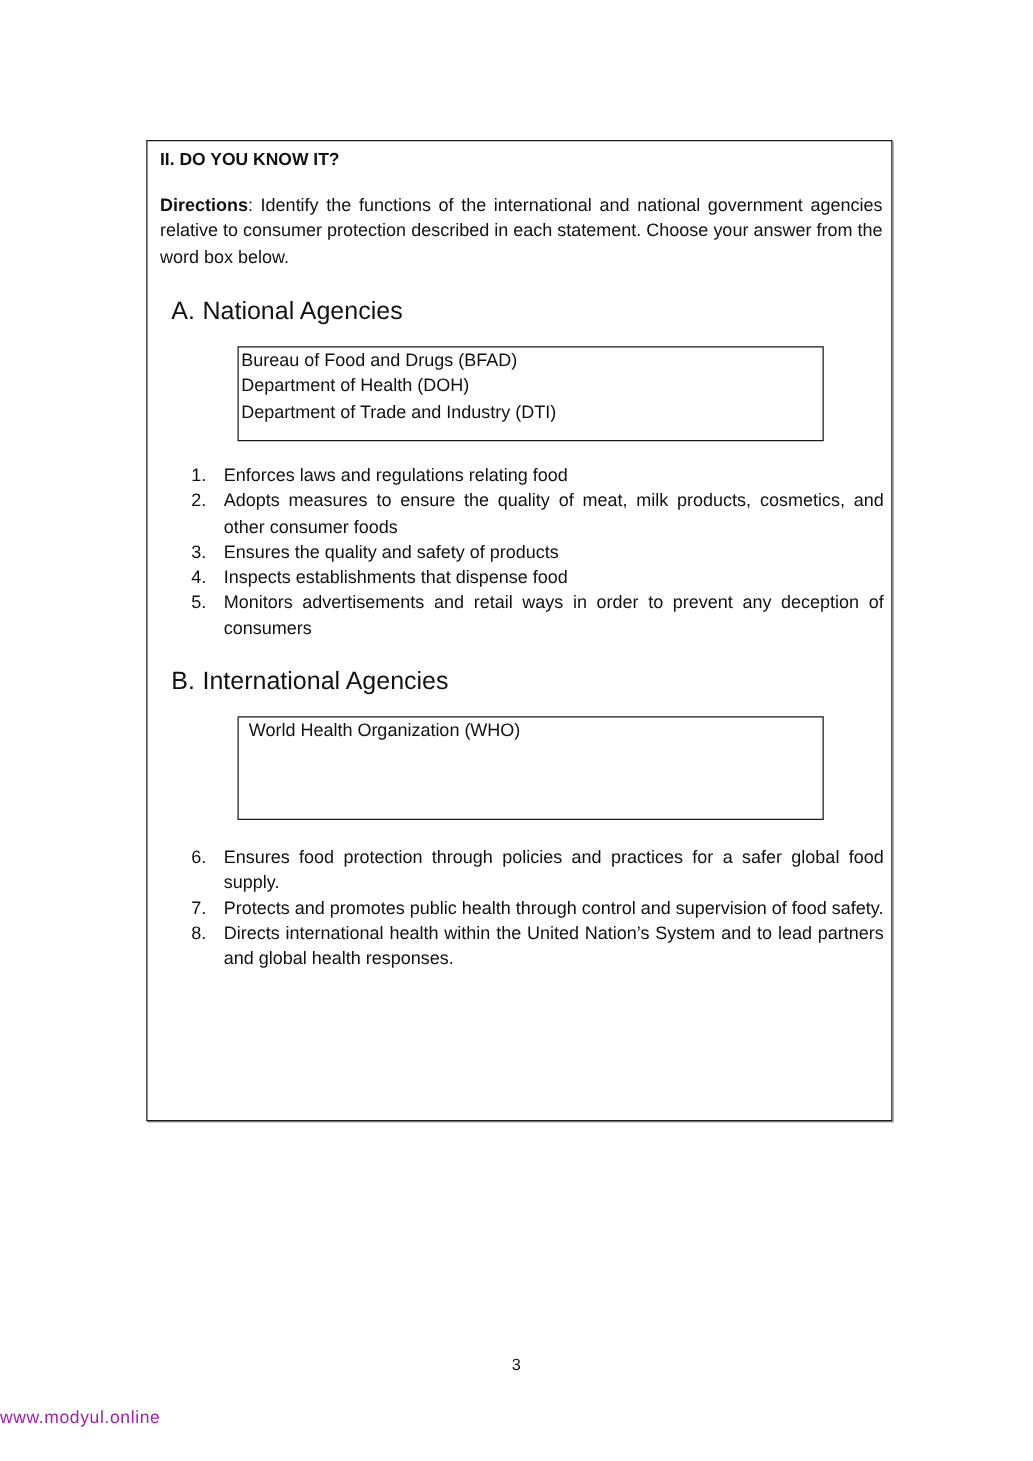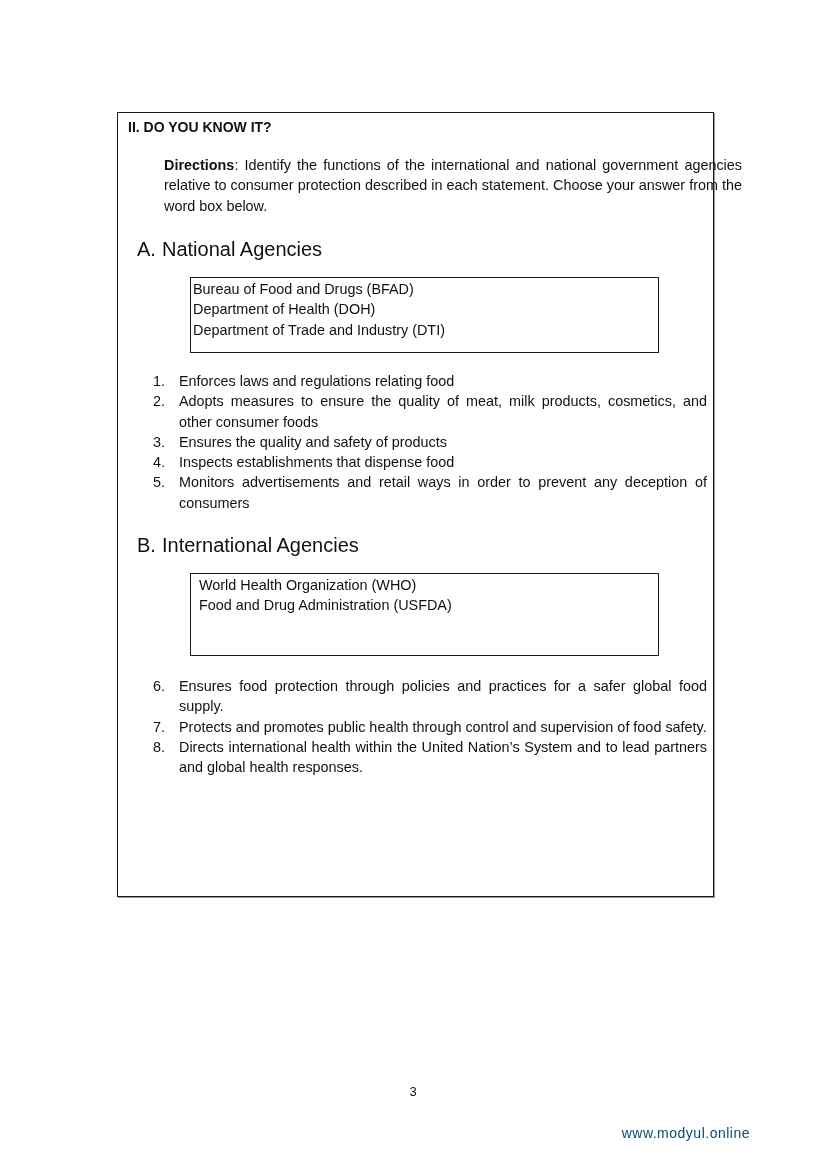--- a/index.html
+++ b/index.html
@@ -10,21 +10,21 @@
     .frame {
       position: absolute; left: 117px; top: 112px; width: 597px; height: 785px;
       border: 1.5px solid #1a1a1a; box-sizing: border-box;
       box-shadow: 1px 1px 0 #9a9a9a;
     }
     .title {
       position: absolute; left: 128px; top: 119px; font-size: 14px; font-weight: bold;
     }
     .directions {
       position: absolute; left: 128px; top: 155px; width: 578px;
-      font-size: 14.4px; line-height: 20.3px; text-align: justify; margin-left: 36px;
+      font-size: 14.4px; line-height: 20.3px; text-align: justify;
     }
     .directions b { font-weight: bold; }
     .section-heading {
       position: absolute; left: 137px; font-size: 20px;
     }
     .section-heading .letter { display: inline-block; width: 25px; }
     .wordbox {
       position: absolute; left: 190px; width: 469px;
       border: 1px solid #1a1a1a; box-sizing: border-box;
       font-size: 14.4px; line-height: 20.3px;
@@ -35,22 +35,22 @@
       font-size: 14.4px; line-height: 20.3px;
     }
     .list li { display: flex; }
     .list .num { width: 29px; flex: 0 0 29px; padding-left: 3px; box-sizing: border-box; }
     .list .text { flex: 1; text-align: justify; }
     .page-number {
       position: absolute; left: 0; width: 826px; top: 1084px; text-align: center;
       font-size: 13px; color: #111;
     }
     .watermark {
-      position: absolute; left: 0; width: 750px; top: 1125px; text-align: right;
-      font-size: 14px; color: #0c4a6e; letter-spacing: 0.5px;
+      position: absolute; left: 0; width: 750px; top: 1125px; text-align: left;
+      font-size: 14px; color: #a21caf; letter-spacing: 0.5px;
     }
   </style>
 </head>
 <body>
 
 <div class="frame"></div>
 
 <div class="title">II. DO YOU KNOW IT?</div>
 
 <div class="directions"><b>Directions</b><span>: Identify the functions of the international and national government agencies relative to consumer protection described in each statement. Choose your answer from the word box below.</span></div>
@@ -87,21 +87,20 @@
       <span class="text">Monitors advertisements and retail ways in order to prevent any deception of consumers</span>
     </li>
 </ol>
 
 <div class="section-heading" style="top:534px;">
   <span class="letter">B.</span><span>International Agencies</span>
 </div>
 
 <div class="wordbox" style="top:573px; height:83px; padding:1px 4px 0 8px;">
   <span class="item">World Health Organization (WHO)</span>
-  <span class="item">Food and Drug Administration (USFDA)</span>
 </div>
 
 <ol class="list" style="top:676px;">
   <li>
       <span class="num">6.</span>
       <span class="text">Ensures food protection through policies and practices for a safer global food supply.</span>
     </li>
   <li>
       <span class="num">7.</span>
       <span class="text">Protects and promotes public health through control and supervision of food safety.</span>

